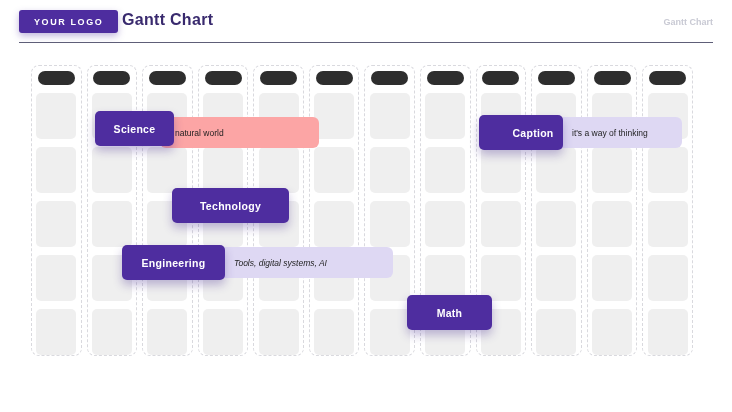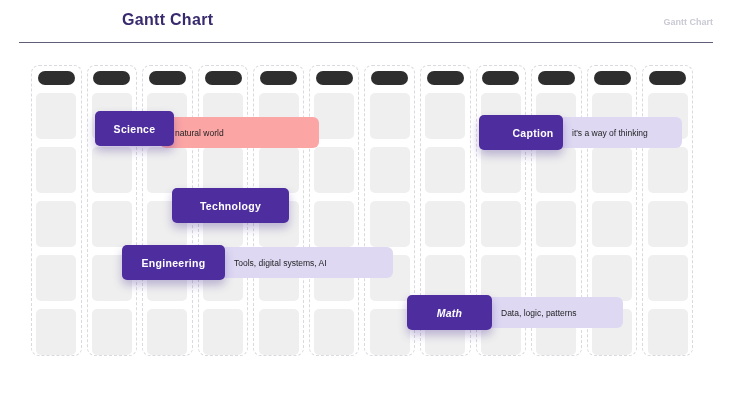--- a/index.html
+++ b/index.html
@@ -56,20 +56,23 @@
     border-radius: 6px; z-index: 1;
     display: flex; align-items: center; padding-left: 15px;
     font-size: 8.5px; color: #1e1e1e;
   }
 </style>
 </head>
 <body>
 
 <div class="slide">
 
+  <div class="logo-badge" style="background: rgb(78, 45, 159);">
+    <span>YOUR LOGO</span>
+  </div>
 
   <h1 class="page-title" style="color: rgb(57, 42, 110);">Gantt Chart</h1>
 
   <span class="page-label" style="color: rgb(201, 202, 212);">Gantt Chart</span>
 
   <div class="divider" style="background: rgb(94, 94, 120);"></div>
 
   <div class="grid">
       <div class="column">
         <div class="pill" style="background: rgb(46, 46, 46);"></div>
@@ -168,19 +171,18 @@
         <div class="cell" style="background: rgb(239, 239, 239);"></div>
       </div>
     </div>
 
   <div class="bars">
       <div class="task-label" style="left: 160px; top: 117px; width: 159px; background: #fca5a5;">natural world</div>
       <div class="task-bar" style="left: 95px; top: 111px; width: 79px; background: rgb(78, 45, 159);">Science</div>
       <div class="task-label" style="left: 557px; top: 117px; width: 125px; background: rgb(222, 216, 243);">it's a way of thinking</div>
       <div class="task-bar" style="left: 479px; top: 115px; width: 84px; background: rgb(78, 45, 159); padding-left: 24px;">Caption</div>
       <div class="task-bar" style="left: 172px; top: 188px; width: 117px; background: rgb(78, 45, 159);">Technology</div>
-      <div class="task-label" style="left: 219px; top: 247px; width: 174px; background: rgb(222, 216, 243);">Tools, digital systems, AI</div>
+      <div class="task-label" style="left: 219px; top: 247px; width: 174px; background: rgb(222, 216, 243); font-style: italic;">Tools, digital systems, AI</div>
       <div class="task-bar" style="left: 122px; top: 245px; width: 103px; background: rgb(78, 45, 159);">Engineering</div>
-      <div class="task-label" style="left: 486px; top: 297px; width: 137px; background: rgb(222, 216, 243);">Data, logic, patterns</div>
-      <div class="task-bar" style="left: 407px; top: 295px; width: 85px; background: rgb(78, 45, 159); font-style: italic;">Math</div>
+      <div class="task-bar" style="left: 407px; top: 295px; width: 85px; background: rgb(78, 45, 159);">Math</div>
     </div>
 
 </div>
 
 </body></html>

